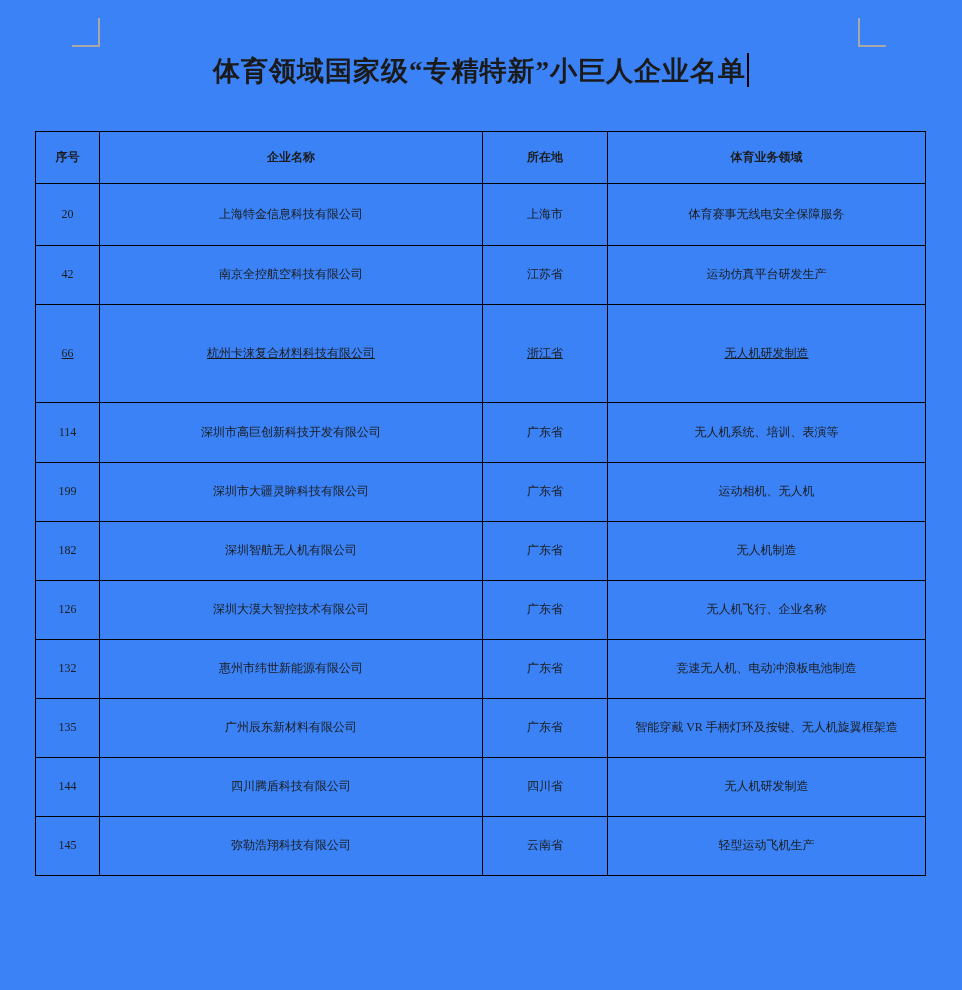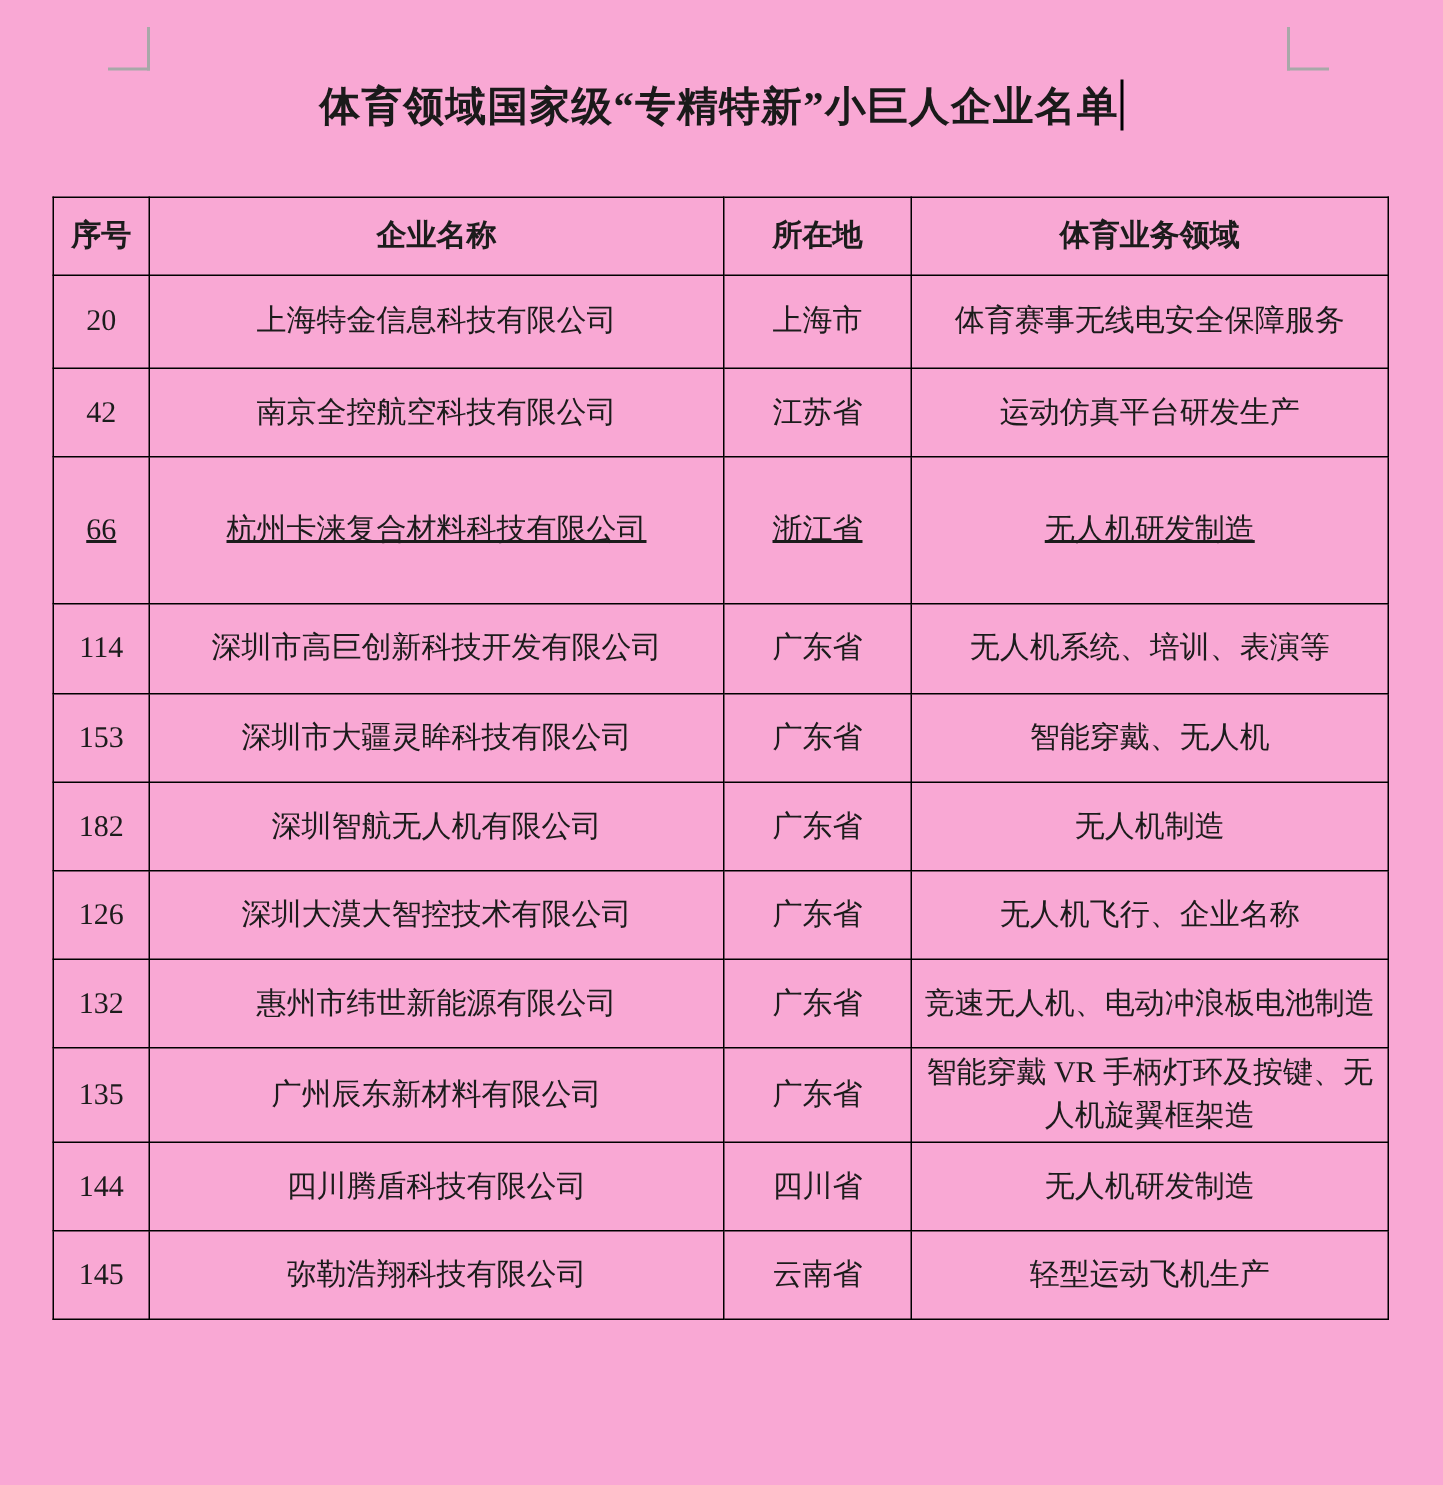--- a/index.html
+++ b/index.html
@@ -4,21 +4,21 @@
 <style>
   * { margin: 0; padding: 0; box-sizing: border-box; }
   html, body { width: 962px; height: 990px; }
   body {
     background: #ffffff;
     font-family: "Liberation Serif", "DejaVu Serif", serif;
     color: #1c1c1c;
     position: relative;
     overflow: hidden;
   }
-  .page { position: absolute; inset: 0; background: #f9a8d4; padding-left: 44px; }
+  .page { position: absolute; inset: 0; background: #3b82f6; padding-left: 44px; }
 
   
   .crop-mark { position: absolute; width: 28px; height: 29px; }
   .crop-tl { left: 72px; top: 18px; border-right: 2px solid #a8a8a8; border-bottom: 2px solid #a8a8a8; }
   .crop-tr { left: 858px; top: 18px; border-left: 2px solid #a8a8a8; border-bottom: 2px solid #a8a8a8; }
 
   .title {
     position: absolute;
     top: 53px; left: 0;
     width: 100%;
@@ -41,21 +41,21 @@
     position: absolute;
     left: 35px; top: 131px;
     width: 890px;
     border-collapse: collapse;
     table-layout: fixed;
   }
   .enterprise-table th, .enterprise-table td {
     border: 1px solid #000000;
     text-align: center;
     vertical-align: middle;
-    font-size: 20px;
+    font-size: 12px;
     line-height: 1.45;
     padding: 2px 4px;
     overflow: hidden;
   }
   .enterprise-table th { font-weight: bold; }
   col.c1 { width: 64px; }
   col.c2 { width: 383px; }
   col.c3 { width: 125px; }
   col.c4 { width: 318px; }
   thead tr { height: 52px; }
@@ -108,24 +108,24 @@
           <td>浙江省</td>
           <td>无人机研发制造</td>
         </tr>
         <tr>
           <td>114</td>
           <td>深圳市高巨创新科技开发有限公司</td>
           <td>广东省</td>
           <td>无人机系统、培训、表演等</td>
         </tr>
         <tr>
-          <td>153</td>
+          <td>199</td>
           <td>深圳市大疆灵眸科技有限公司</td>
           <td>广东省</td>
-          <td>智能穿戴、无人机</td>
+          <td>运动相机、无人机</td>
         </tr>
         <tr>
           <td>182</td>
           <td>深圳智航无人机有限公司</td>
           <td>广东省</td>
           <td>无人机制造</td>
         </tr>
         <tr>
           <td>126</td>
           <td>深圳大漠大智控技术有限公司</td>

